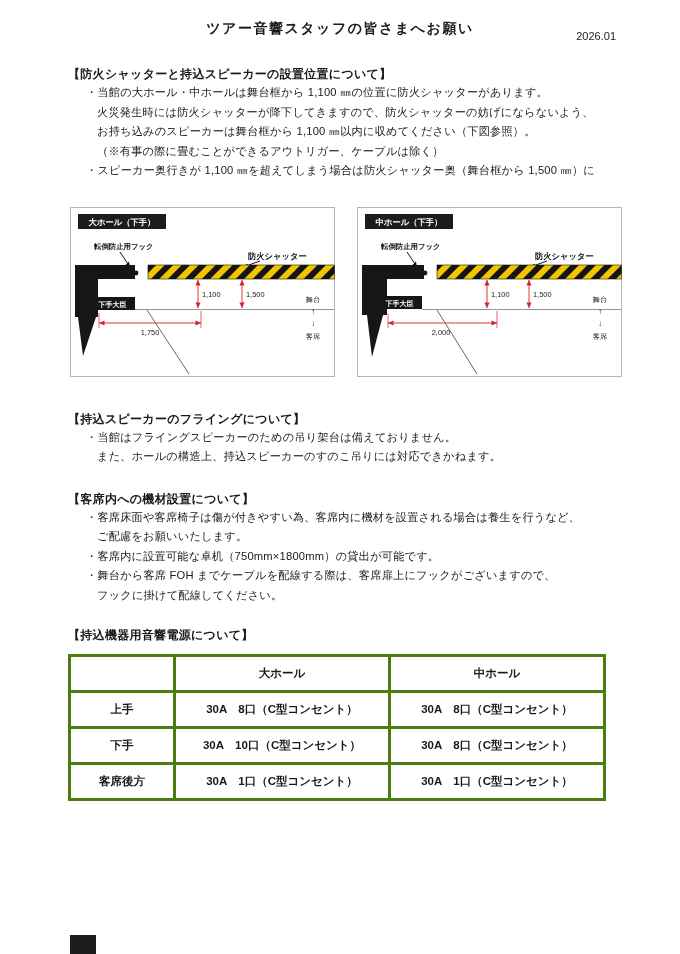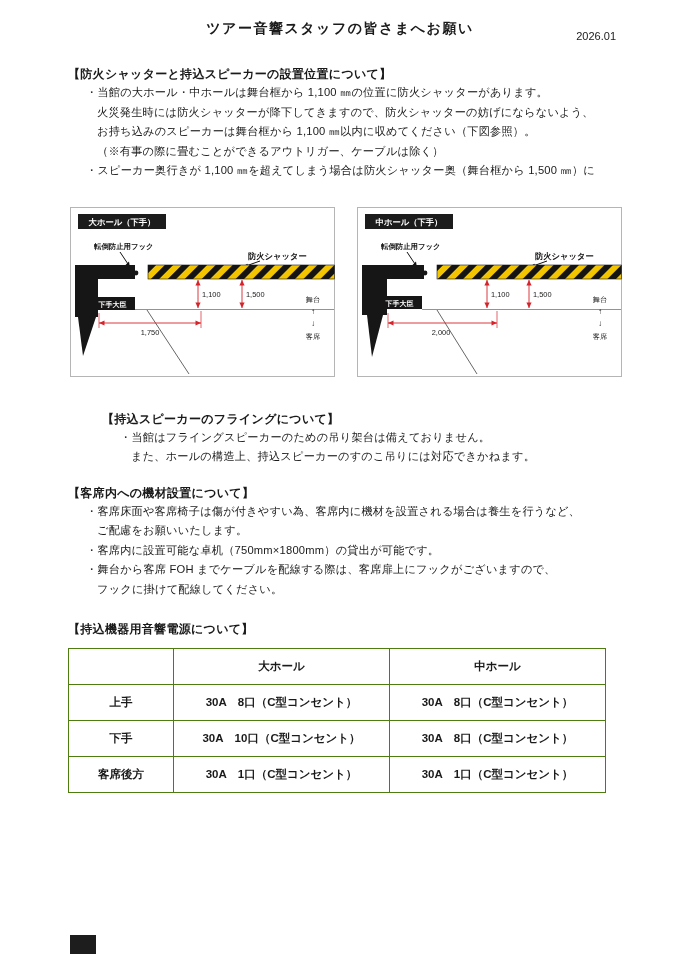--- a/index.html
+++ b/index.html
@@ -10,26 +10,26 @@
   }
   .date { position:absolute; top:30px; right:64px; font-size:11px; }
   .title { padding-top:20px; text-align:center; font-size:14px; font-weight:bold; letter-spacing:1.5px; }
   .content { padding:0 48px 0 68px; }
   .section .heading { font-size:12px; font-weight:bold; letter-spacing:0.3px; }
   .line { font-size:11.2px; line-height:19.5px; letter-spacing:0.2px; }
   .b { padding-left:18px; }
   .c { padding-left:29px; }
   .s1 { margin-top:28px; }
   .diagrams { display:flex; gap:22px; margin:26px 0 0 2px;align-items:center; }
-  .s2 { margin-top:34px;margin-left:34px; }
+  .s2 { margin-top:34px; }
   .s3 { margin-top:18px; }
-  .s4 { margin-top:18px; }
+  .s4 { margin-top:24px; }
   .s5 { margin-top:22px; }
   table.power { border-collapse:collapse; margin-top:10px; width:538px; table-layout:fixed; }
-  .power td { border:1px solid #4d7c0f; height:36px; text-align:center; vertical-align:middle;
+  .power td { border:3px solid #4d7c0f; height:36px; text-align:center; vertical-align:middle;
               font-size:11.5px; font-weight:bold; }
   .power .c0 { width:105px; }
   .footer-mark { position:absolute; left:70px; bottom:0; width:26px; height:19px; background:#1d1d1d; }
 </style>
 </head>
 <body>
 
 <div class="date">2026.01</div>
 <div class="title">ツアー音響スタッフの皆さまへお願い</div>
 

